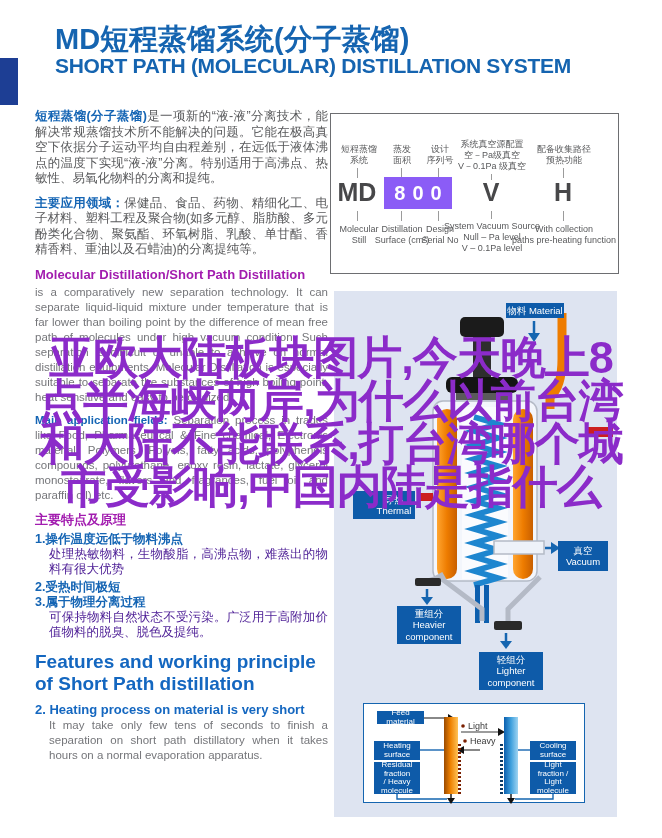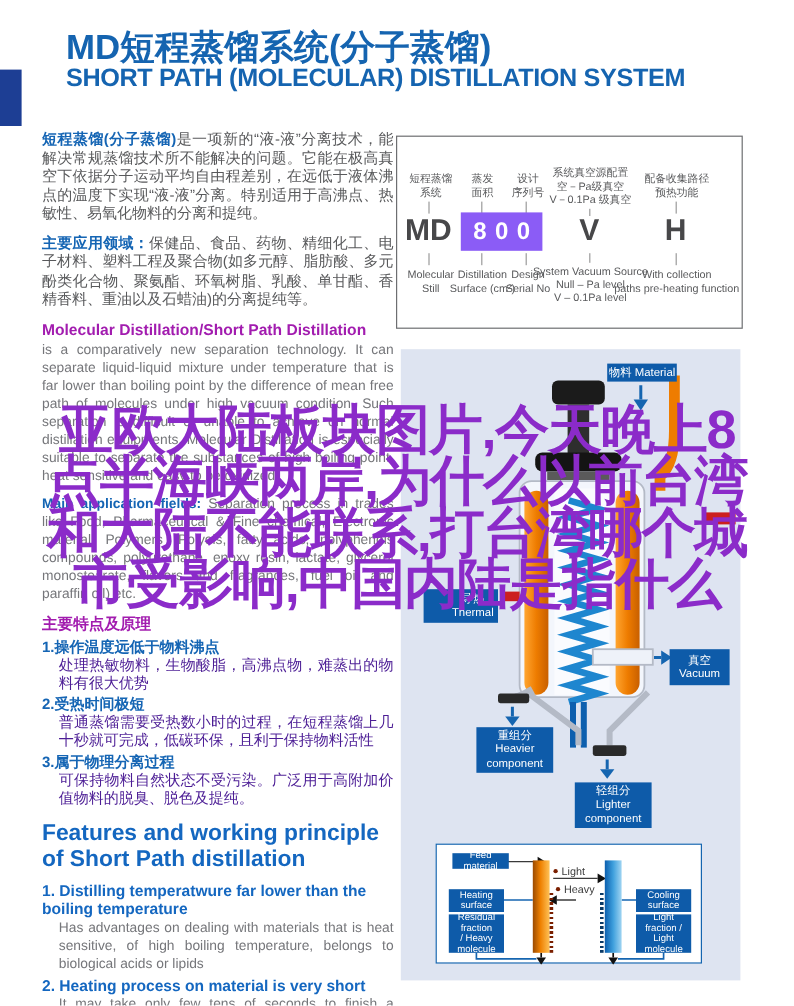--- a/index.html
+++ b/index.html
@@ -73,32 +73,27 @@
   <p class="en-para">is a comparatively new separation technology.  It can separate liquid-liquid mixture under temperature that is far lower than boiling point by the difference of mean free path of molecules under high vacuum condition.  Such separation is difficult or unable to achieve on normal distillation equipments.  Molecular Distillation is especially suitable to separate the substances of high boiling point, heat sensitive and easy to be oxidized.</p>
   <p class="en-para"><span class="lead">Main application fields:</span> <span>Separation process in trades like Food, Pharmaceutical &amp; Fine chemical, Electronic material, Polymers (Polyols, fatty acids, polyphenols compounds, polyurethane, epoxy resin, lactate, glycerol monostearate, flavors and fragrances, fuel oil and paraffin oil) etc.</span></p>
 
   <p class="h-blue">主要特点及原理</p>
   <div class="item">
     <p class="item-title">1.操作温度远低于物料沸点</p>
     <p class="item-text-zh">处理热敏物料，生物酸脂，高沸点物，难蒸出的物料有很大优势</p>
   </div>
   <div class="item">
     <p class="item-title">2.受热时间极短</p>
-    <p class="item-text-zh">普通蒸馏需要受热数小时的过程，在短程蒸馏上几十秒就可完成，低碳环保，且利于保持物料活性</p>
   </div>
   <div class="item">
     <p class="item-title">3.属于物理分离过程</p>
     <p class="item-text-zh">可保持物料自然状态不受污染。广泛用于高附加价值物料的脱臭、脱色及提纯。</p>
   </div>
 
   <p class="features-h">Features and working principle of Short Path distillation</p>
-  <div class="item">
-    <p class="item-title-en">1. Distilling temperatwure far lower than the boiling temperature</p>
-    <p class="item-text-en">Has advantages on dealing with materials that is heat sensitive, of high boiling temperature, belongs to biological acids or lipids</p>
-  </div>
   <div class="item">
     <p class="item-title-en">2. Heating process on material is very short</p>
     <p class="item-text-en">It may take only few tens of seconds to finish a separation on short path distillatory when it takes hours on a normal evaporation apparatus.</p>
   </div>
 
 </div>
 
 <div class="abs model-box">
   <div class="mc-label" style="left:0;top:30px;width:56px;">短程蒸馏
 系统</div>

